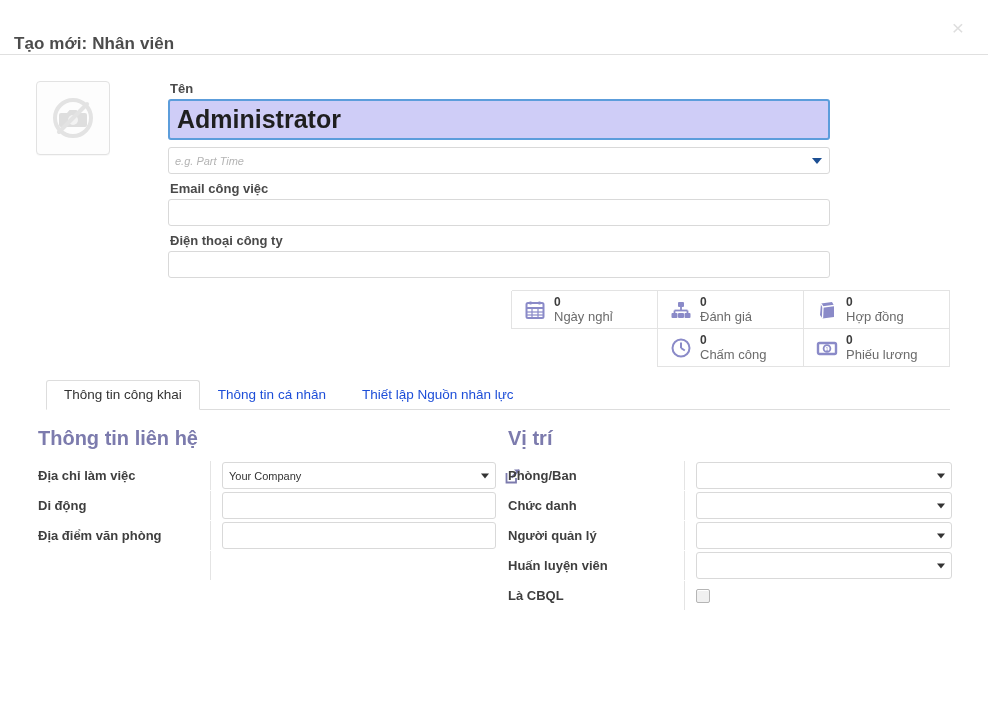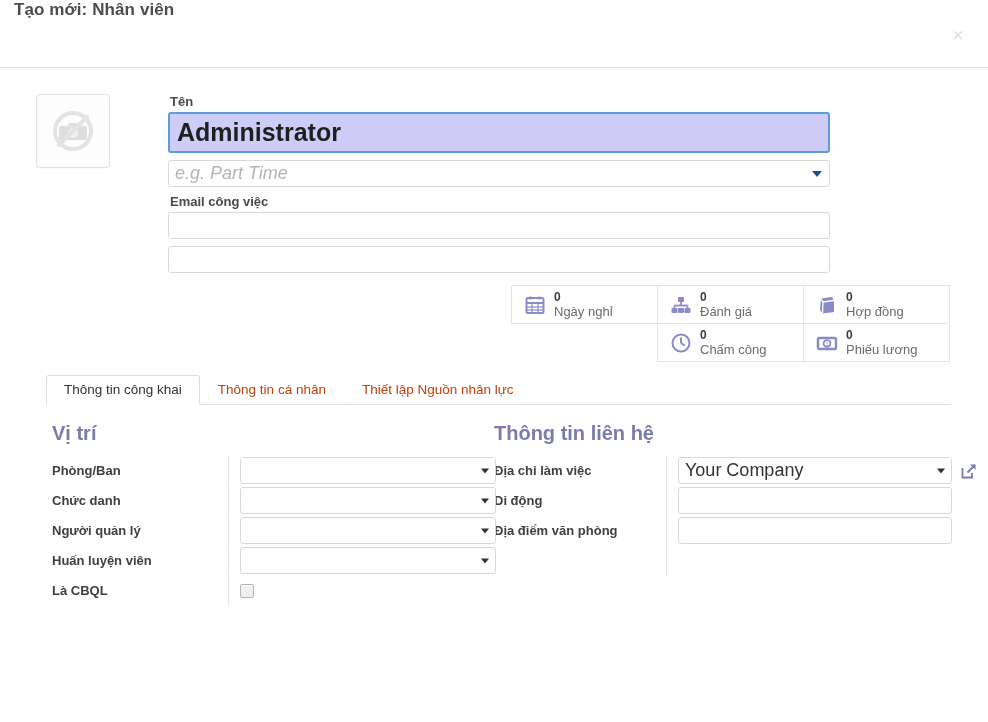--- a/index.html
+++ b/index.html
@@ -12,25 +12,25 @@
     height: 722px;
     font-family: "Liberation Sans", sans-serif;
     font-size: 13px;
     color: #333333;
     overflow: hidden;
     position: relative;
   }
 
   
   .modal-header {
-    height: 68px;
+    height: 55px;
     box-sizing: border-box;
     border-bottom: 1px solid #e0e0e0;
     display: flex;
-    align-items: flex-start;
+    align-items: flex-end;
     padding: 0 16px 0 14px;
     position: relative;
   }
   .modal-title {
     font-size: 17px;
     font-weight: bold;
     color: #4c4c4c;
     letter-spacing: 0.1px;
   }
   .close-btn {
@@ -90,21 +90,21 @@
 
   input.txt {
     width: 100%;
     box-sizing: border-box;
     height: 27px;
     border: 1px solid #d9d9d9;
     border-radius: 3px;
     background: #fff;
     padding: 0 6px;
     font-family: "Liberation Sans", sans-serif;
-    font-size: 18px;
+    font-size: 11px;
     color: #333;
     outline: none;
   }
   input.name-input {
     height: 41px;
     font-size: 25px;
     font-weight: bold;
     color: #1f1f1f;
     background: #cfcdf7;
     border: 2px solid #5c9ddb;
@@ -173,21 +173,21 @@
   .tabs {
     margin: 12px 38px 0 46px;
     border-bottom: 1px solid #dddddd;
     display: flex;
     align-items: flex-end;
     height: 30px;
   }
   .tab {
     padding: 6px 17px 7px 17px;
     font-size: 13.5px;
-    color: #c2410c;
+    color: #1d4ed8;
     cursor: pointer;
     border: 1px solid transparent;
     border-radius: 3px 3px 0 0;
     margin-bottom: -1px;
     background: transparent;
     white-space: nowrap;
   }
   .tab.active {
     color: #333333;
     background: #ffffff;
@@ -293,20 +293,21 @@
           <span class="caret-blue"></span>
         </div>
       </div>
 
       <div class="fld-group">
         <label class="fld-label">Email công việc</label>
         <input class="txt" type="text" value="" style="">
       </div>
 
       <div class="fld-group">
+        <label class="fld-label">Điện thoại công ty</label>
         <input class="txt" type="text" value="" style="">
       </div>
 
     </div>
   </div>
 
   <div class="stat-area">
     <div class="stat-grid">
 
       <div class="stat-btn">
@@ -396,71 +397,20 @@
   </div>
 
   <div class="tabs">
     <div class="tab active">Thông tin công khai</div>
     <div class="tab">Thông tin cá nhân</div>
     <div class="tab">Thiết lập Nguồn nhân lực</div>
   </div>
 
   <div class="cols">
 
-    <div class="col right">
-      <div class="sec-title">Vị trí</div>
-
-      <div class="row">
-        <div class="row-label">Phòng/Ban</div>
-        <div class="row-field">
-          <div class="sel-wrap">
-            <input class="txt" type="text" value="" style="">
-            <span class="caret-dark"></span>
-          </div>
-        </div>
-      </div>
-
-      <div class="row">
-        <div class="row-label">Chức danh</div>
-        <div class="row-field">
-          <div class="sel-wrap">
-            <input class="txt" type="text" value="" style="">
-            <span class="caret-dark"></span>
-          </div>
-        </div>
-      </div>
-
-      <div class="row">
-        <div class="row-label">Người quản lý</div>
-        <div class="row-field">
-          <div class="sel-wrap">
-            <input class="txt" type="text" value="" style="">
-            <span class="caret-dark"></span>
-          </div>
-        </div>
-      </div>
-
-      <div class="row">
-        <div class="row-label">Huấn luyện viên</div>
-        <div class="row-field">
-          <div class="sel-wrap">
-            <input class="txt" type="text" value="" style="">
-            <span class="caret-dark"></span>
-          </div>
-        </div>
-      </div>
-
-      <div class="row">
-        <div class="row-label">Là CBQL</div>
-        <div class="row-field">
-          <span class="chk"></span>
-        </div>
-      </div>
-    </div>
-
     <div class="col left">
       <div class="sec-title">Thông tin liên hệ</div>
 
       <div class="row">
         <div class="row-label">Địa chỉ làm việc</div>
         <div class="row-field">
           <div class="sel-wrap">
             <input class="txt" type="text" value="Your Company" style="">
             <span class="caret-dark"></span>
           </div>
@@ -487,15 +437,66 @@
           <input class="txt" type="text" value="" style="">
         </div>
       </div>
 
       <div class="row spacer-row">
         <div class="row-label"></div>
         <div class="row-field"></div>
       </div>
     </div>
 
+    <div class="col right">
+      <div class="sec-title">Vị trí</div>
+
+      <div class="row">
+        <div class="row-label">Phòng/Ban</div>
+        <div class="row-field">
+          <div class="sel-wrap">
+            <input class="txt" type="text" value="" style="">
+            <span class="caret-dark"></span>
+          </div>
+        </div>
+      </div>
+
+      <div class="row">
+        <div class="row-label">Chức danh</div>
+        <div class="row-field">
+          <div class="sel-wrap">
+            <input class="txt" type="text" value="" style="">
+            <span class="caret-dark"></span>
+          </div>
+        </div>
+      </div>
+
+      <div class="row">
+        <div class="row-label">Người quản lý</div>
+        <div class="row-field">
+          <div class="sel-wrap">
+            <input class="txt" type="text" value="" style="">
+            <span class="caret-dark"></span>
+          </div>
+        </div>
+      </div>
+
+      <div class="row">
+        <div class="row-label">Huấn luyện viên</div>
+        <div class="row-field">
+          <div class="sel-wrap">
+            <input class="txt" type="text" value="" style="">
+            <span class="caret-dark"></span>
+          </div>
+        </div>
+      </div>
+
+      <div class="row">
+        <div class="row-label">Là CBQL</div>
+        <div class="row-field">
+          <span class="chk"></span>
+        </div>
+      </div>
+    </div>
+
   </div>
 
 </div>
 
 </body></html>

